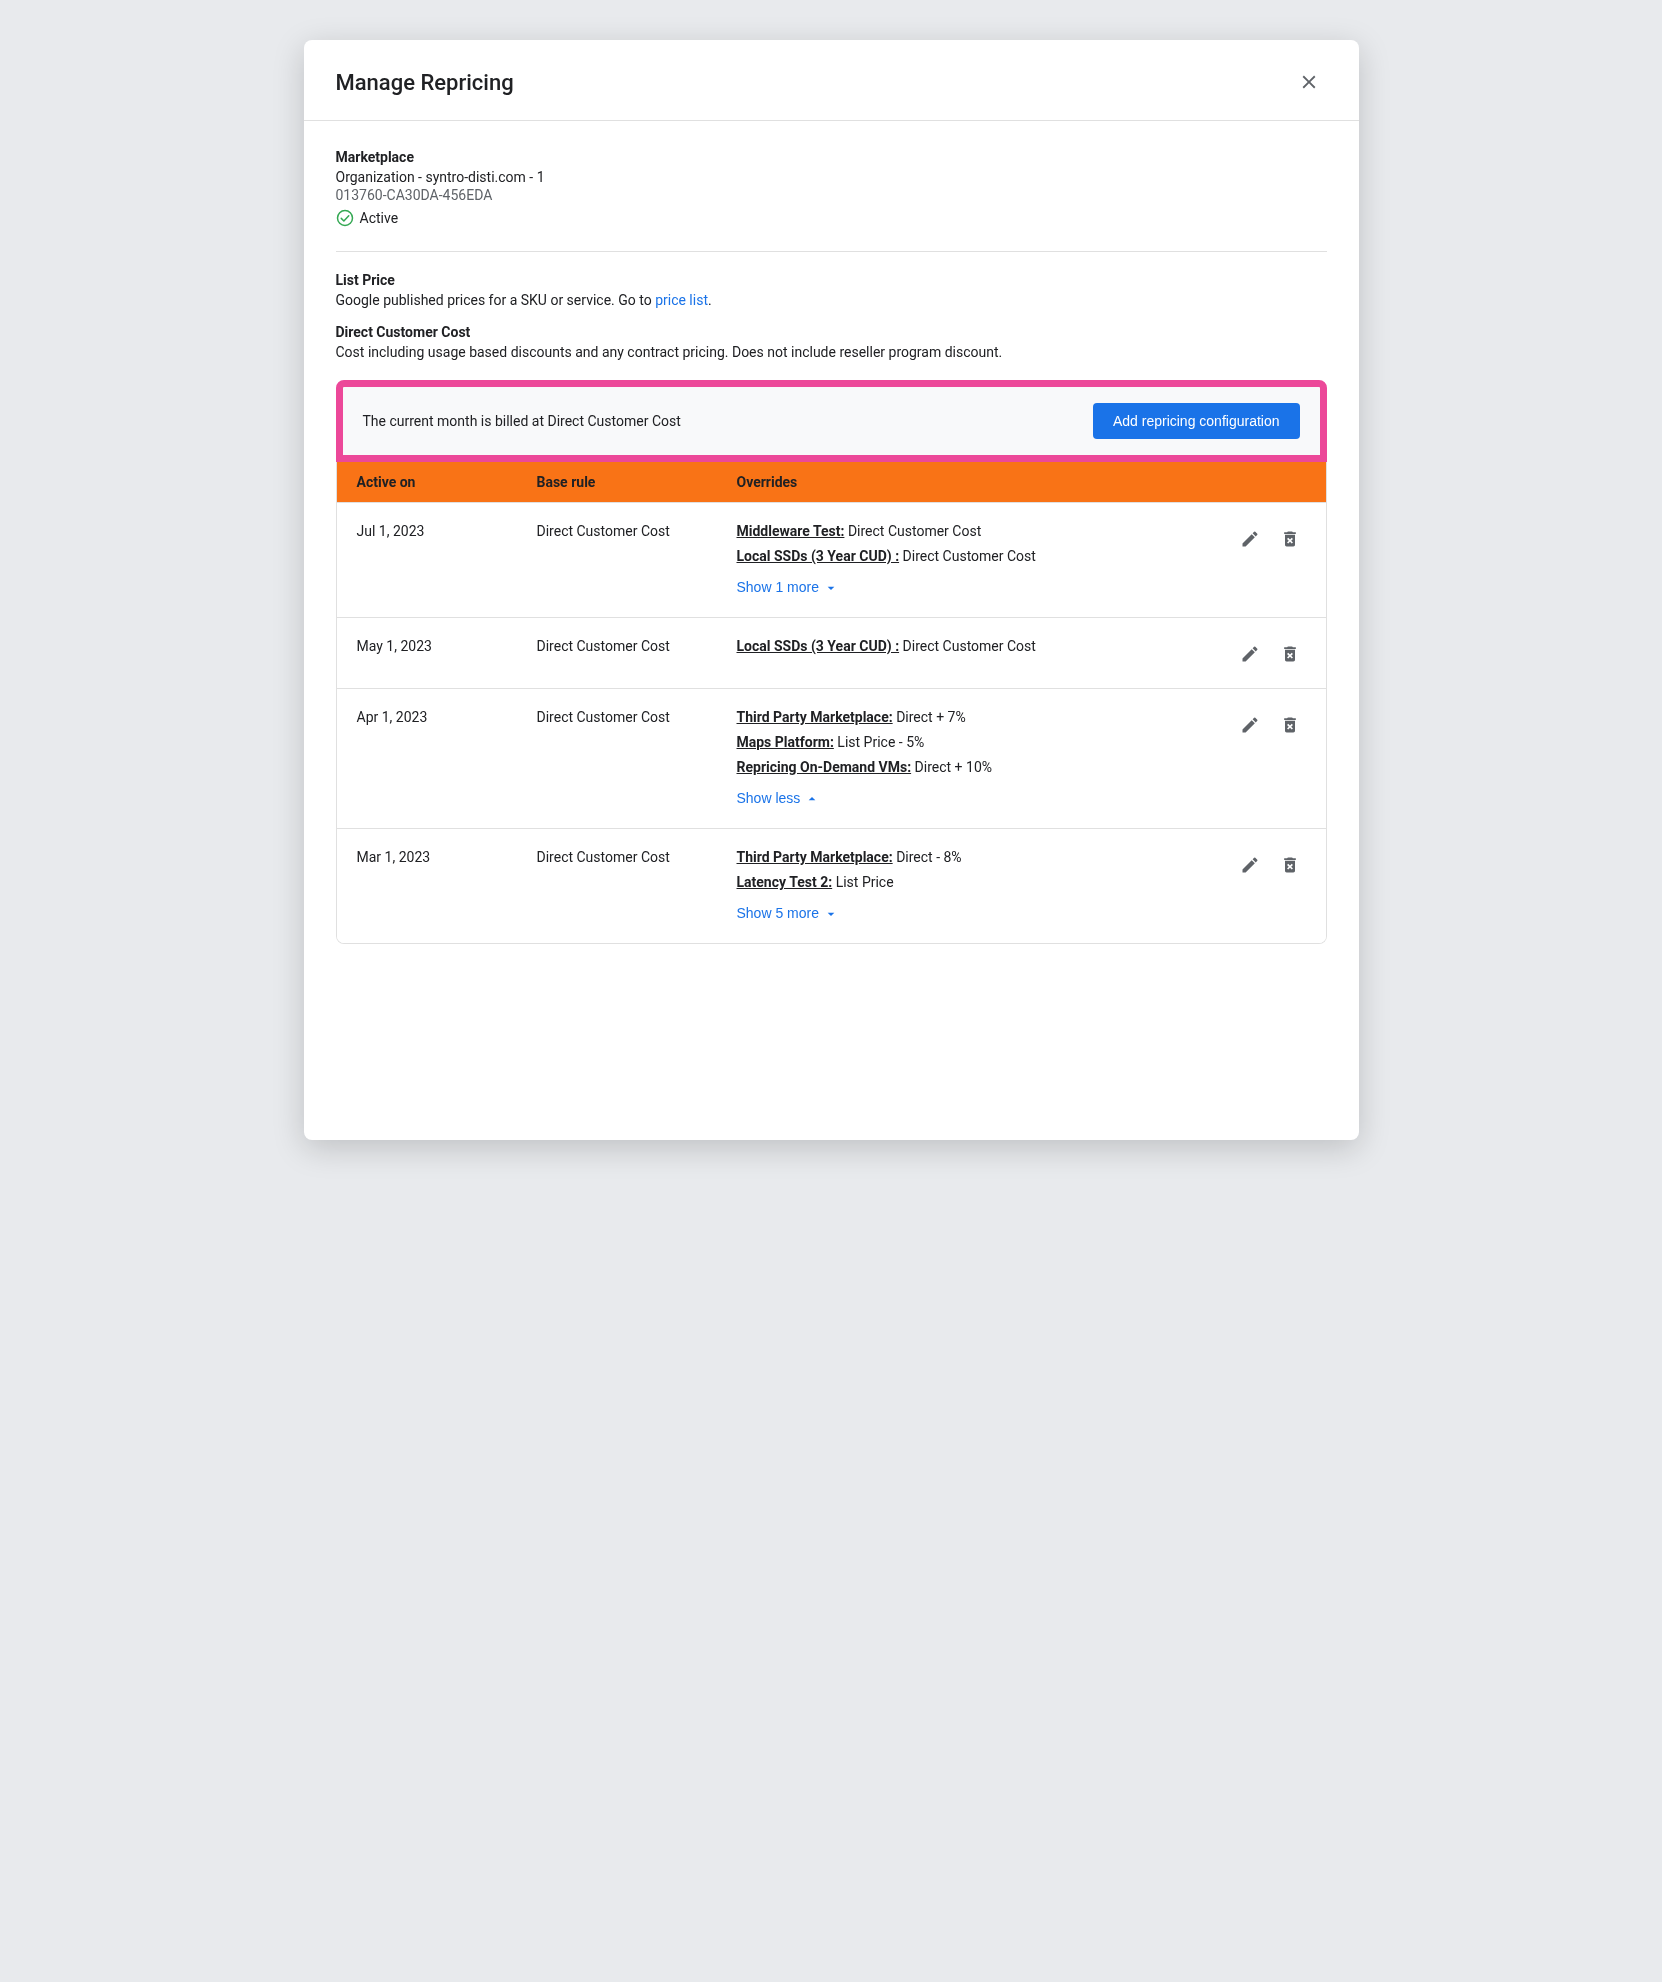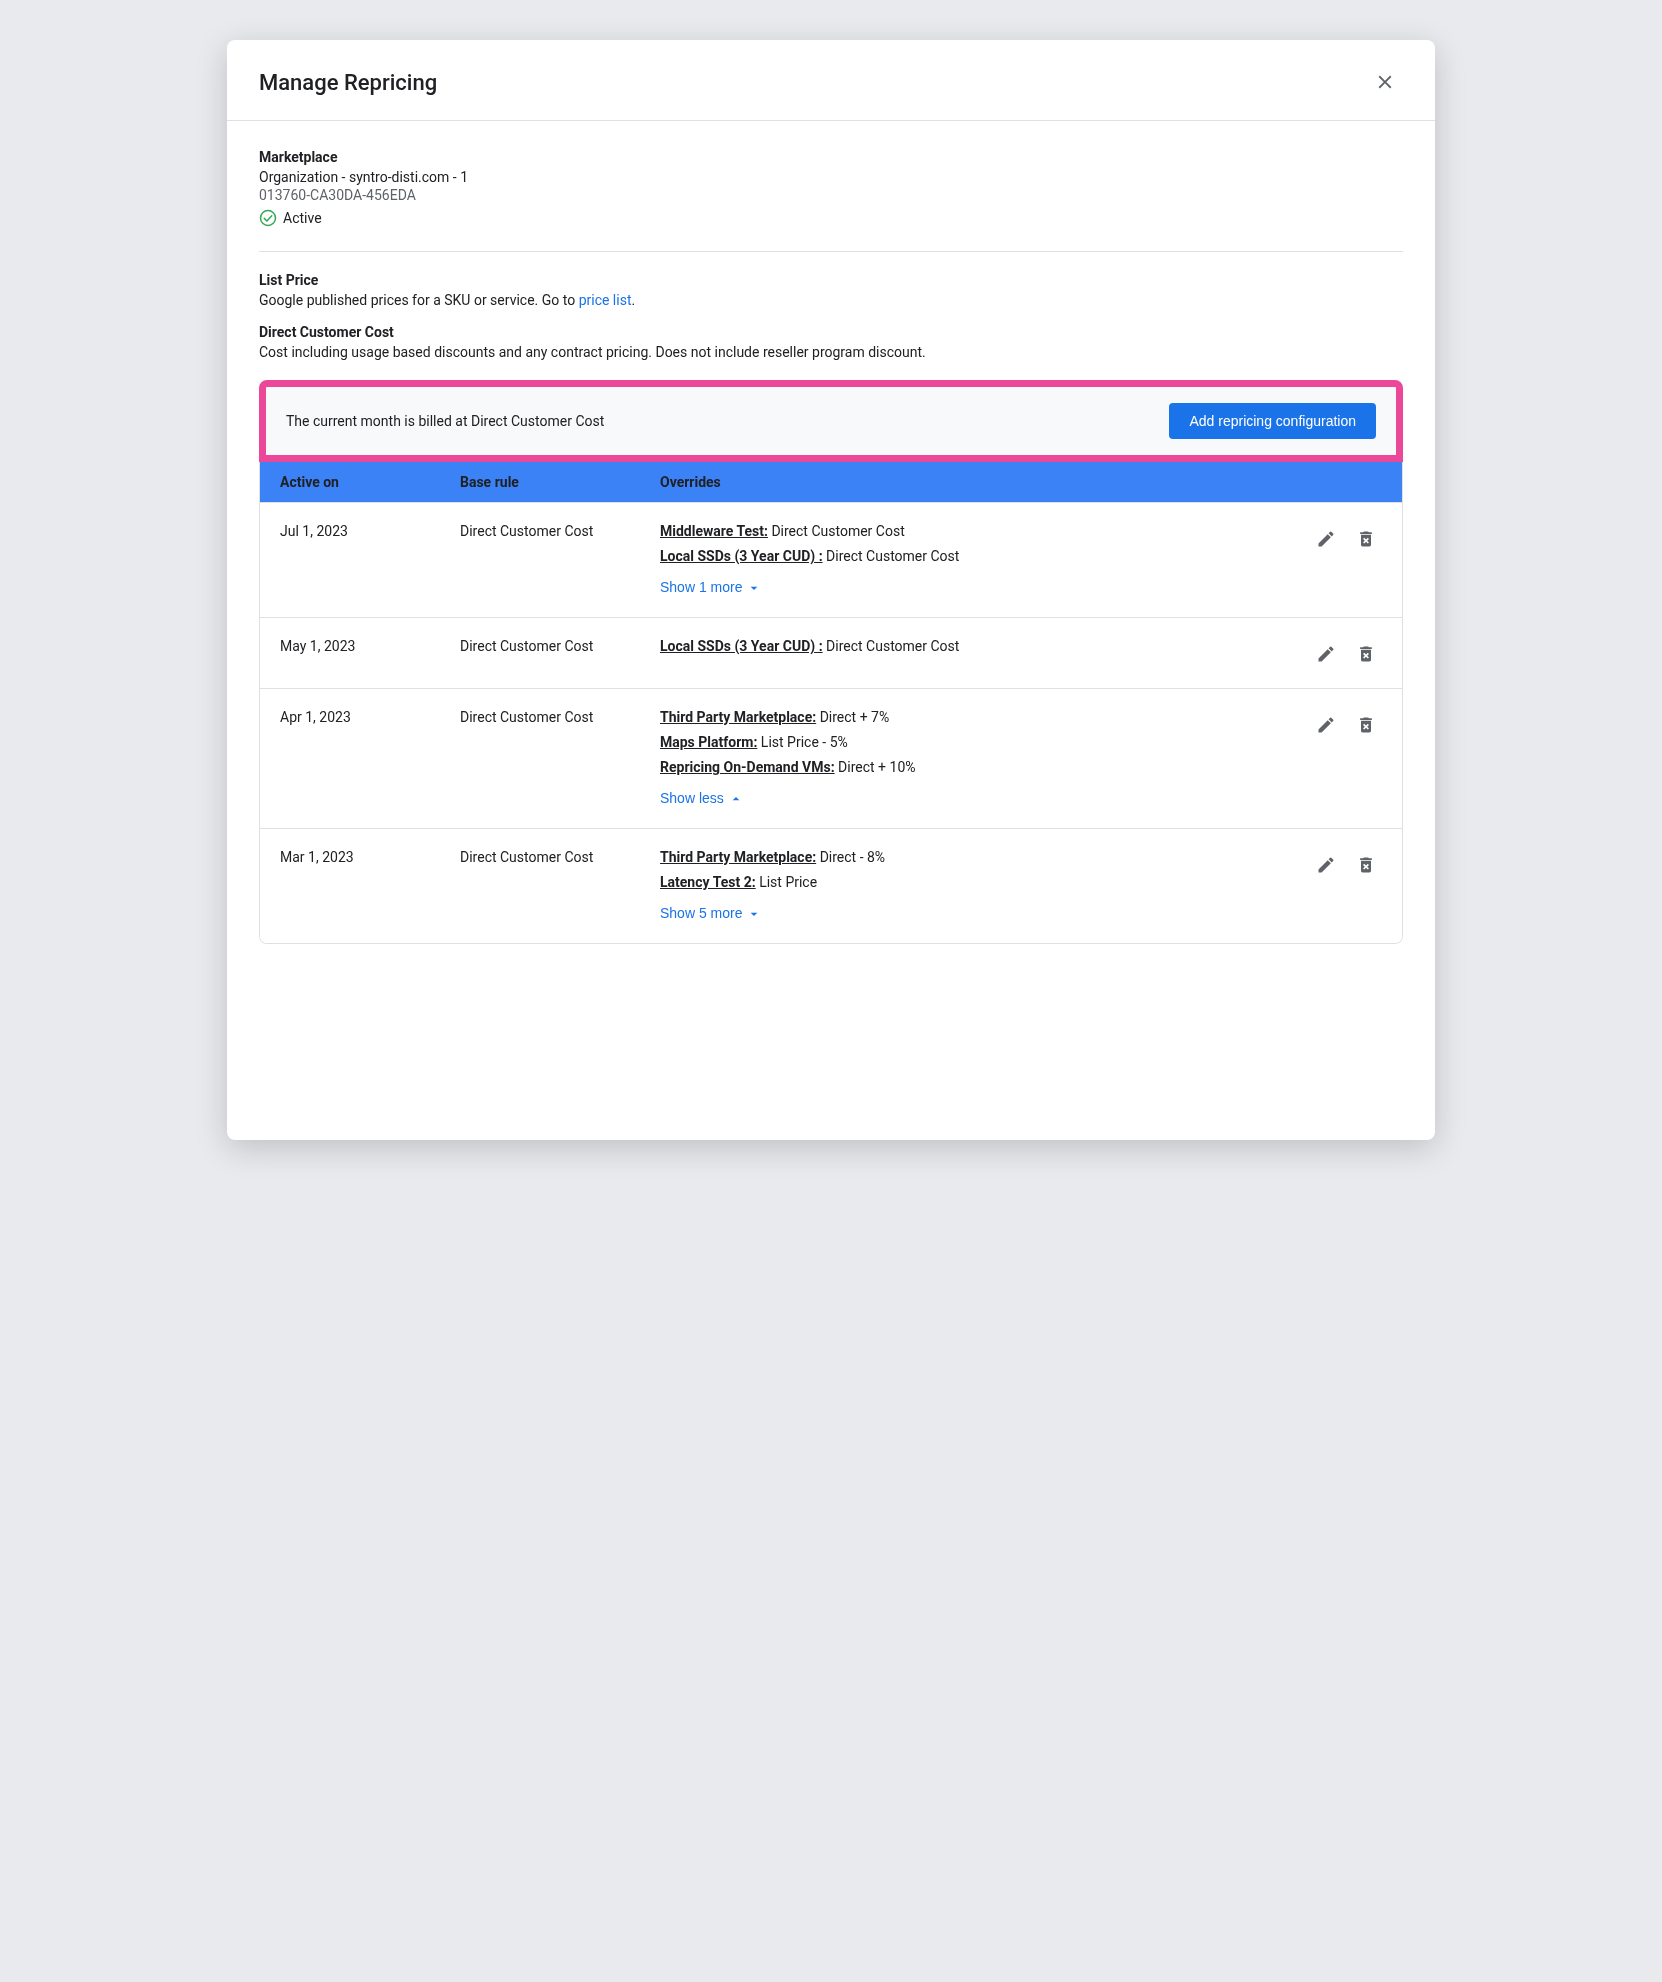--- a/index.html
+++ b/index.html
@@ -17,21 +17,21 @@
       min-height: 1982px;
       background: #e8eaed;
       display: flex;
       justify-content: center;
       align-items: flex-start;
       padding: 40px 0;
     }
     .modal {
       background: #fff;
       border-radius: 8px;
-      width: 1208px;
+      width: 1055px;
       min-height: 1100px;
       box-shadow: 0 8px 32px rgba(0,0,0,0.18);
       position: relative;
       padding: 0;
       overflow: hidden;
     }
     .modal-header {
       display: flex;
       align-items: center;
       justify-content: space-between;
@@ -129,21 +129,21 @@
       border: 1px solid #e0e0e0;
       border-top: none;
       border-radius: 0 0 8px 8px;
       overflow: hidden;
     }
     .table-header {
       display: grid;
       grid-template-columns: 180px 200px 1fr 100px;
       border-bottom: 1px solid #e0e0e0;
       padding: 12px 20px;
-      background: #3b82f6;
+      background: #f97316;
     }
     .table-col-header {
       font-size: 14px;
       font-weight: 700;
       color: #202124;
     }
     .table-row {
       display: grid;
       grid-template-columns: 180px 200px 1fr 100px;
       border-bottom: 1px solid #e0e0e0;

